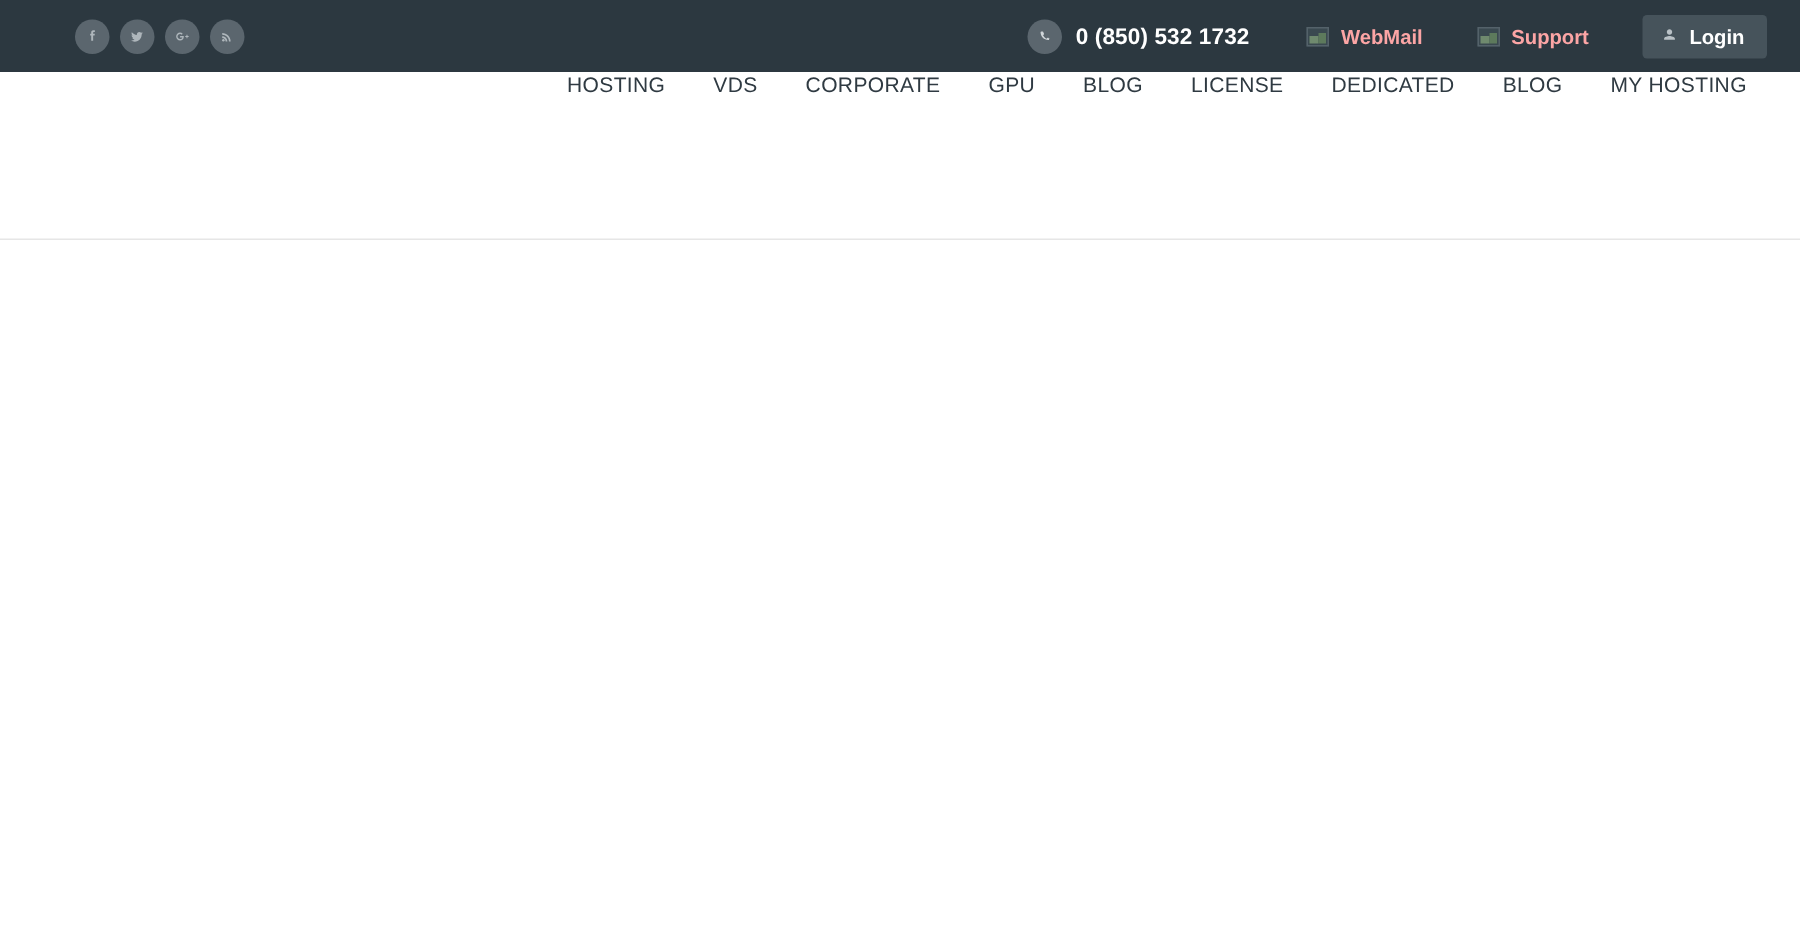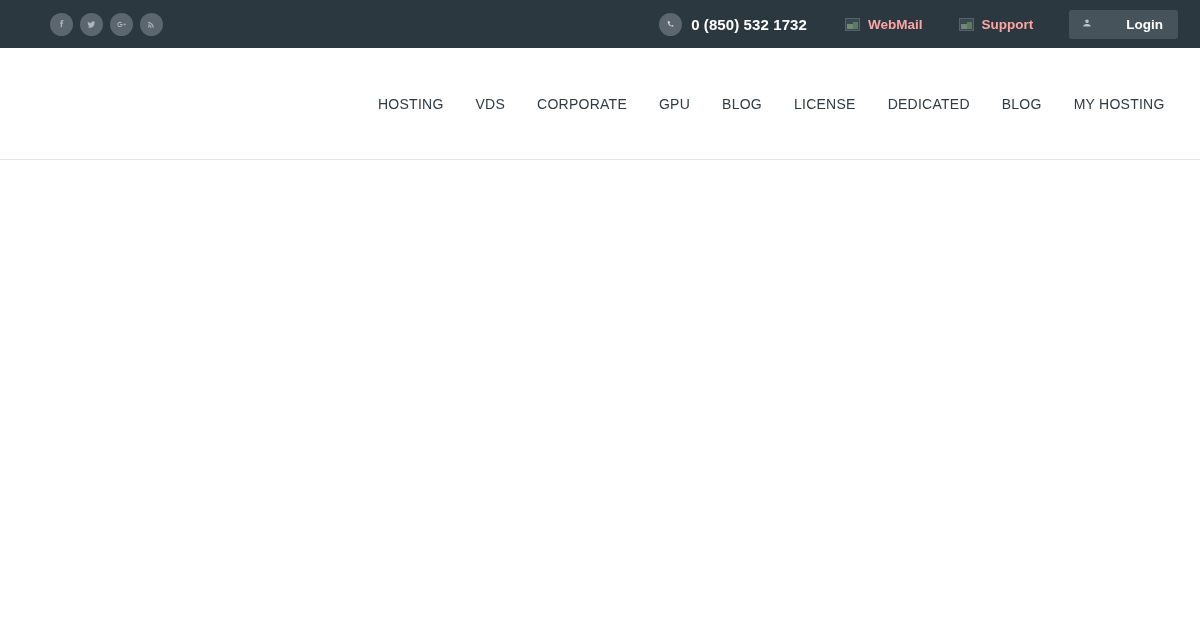--- a/index.html
+++ b/index.html
@@ -134,21 +134,20 @@
     padding: 7px 15px 7px 12px;
     margin-right: 22px;
     cursor: pointer;
     font-family: "Liberation Sans", sans-serif;
   }
   .login-btn .login-label {
     color: #ffffff;
     font-size: 13.5px;
     font-weight: bold;
     white-space: nowrap;
-    margin-left: 26px;
   }
   .login-btn svg path { fill: #b9c1c6; }
 
   
   .header {
     position: relative;
     width: 1200px;
     height: 112px;
     background: #ffffff;
     border-bottom: 1px solid #e6e6e6;
@@ -162,21 +161,20 @@
     margin-left: 22px;
     flex: none;
   }
 
   .mainnav {
     position: absolute;
     left: 378px;
     top: 0;
     height: 112px;
     display: flex;
-    align-items: center;
   }
 
   .nav-item {
     color: #2f3a42;
     font-size: 14px;
     font-weight: 400;
     letter-spacing: 0.25px;
     text-decoration: none;
     white-space: nowrap;
     padding: 0 16px;

